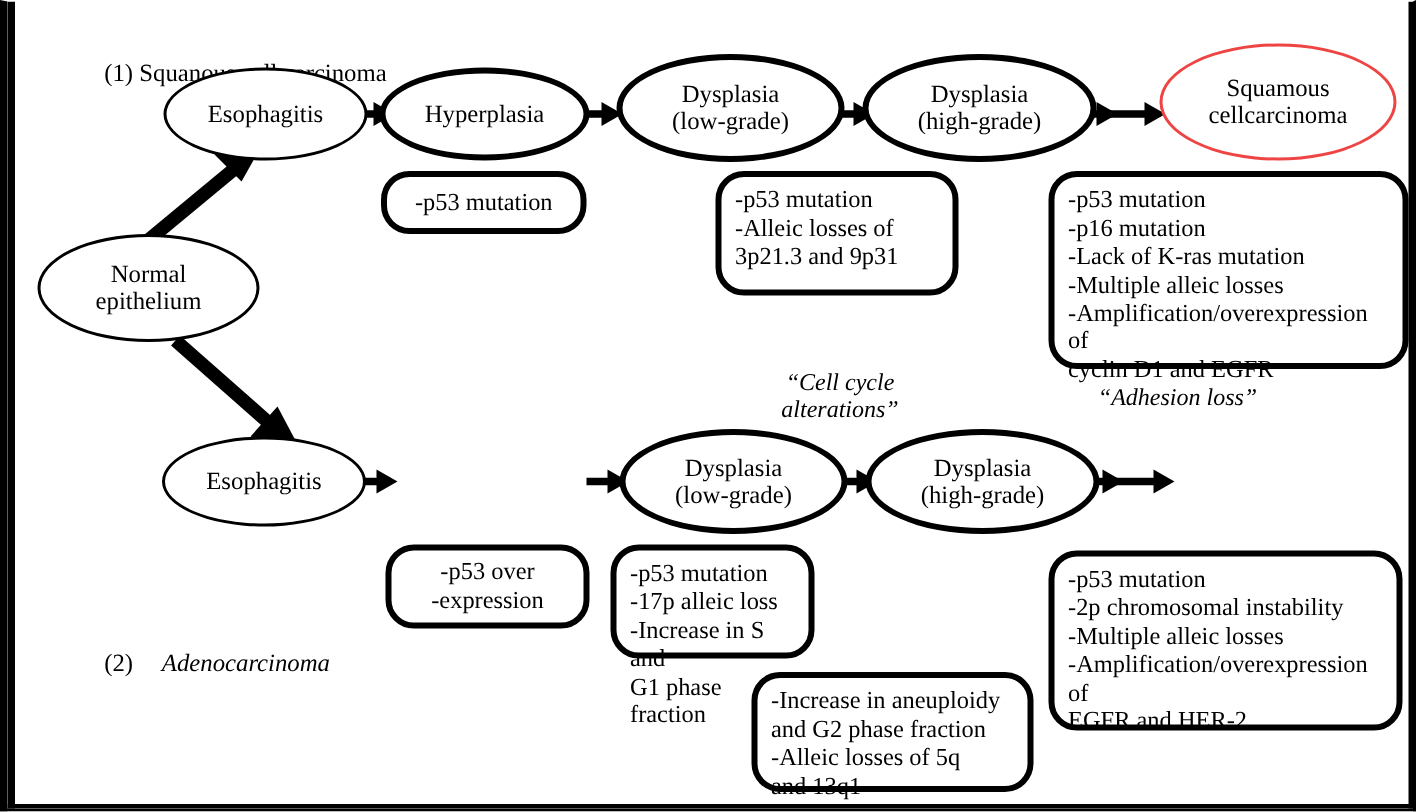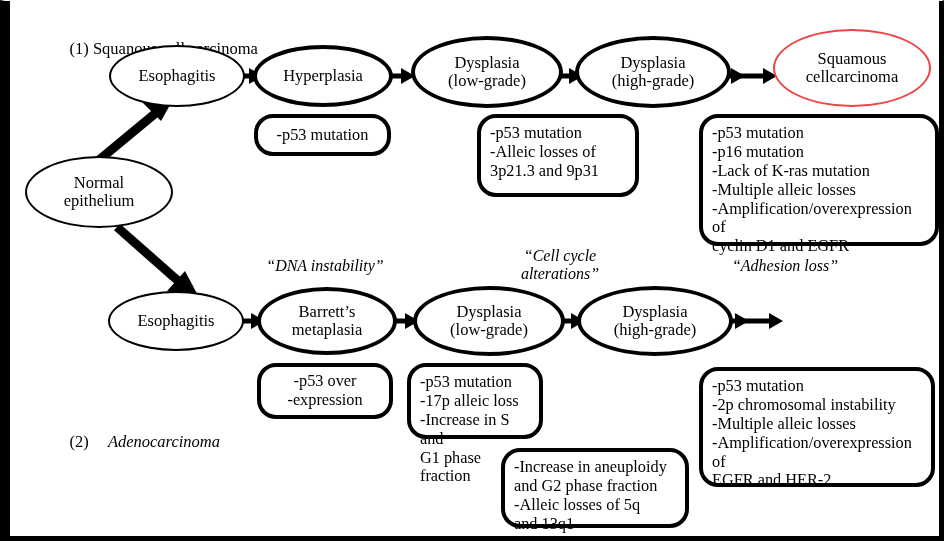--- a/index.html
+++ b/index.html
@@ -99,21 +99,20 @@
   <div class="frame-bottom"></div>
 
   <div class="lbl sec-title" style="left:48px;top:20px;">
     <span>(1) </span><span>Squanous cell carcinoma</span>
   </div>
 
   <div class="lbl sec-title" style="left:48px;top:413px;">
     <span>(2) </span><span class="ital">Adenocarcinoma</span>
   </div>
 
-  <div class="lbl quoted" style="left:240px;top:256px;width:160px;">“DNA instability”</div>
   <div class="lbl quoted" style="left:700px;top:256px;width:160px;">“Adhesion loss”</div>
   <div class="lbl quoted" style="left:490px;top:246px;width:130px;">“Cell cycle
 alterations”</div>
 
   <div class="node thin" style="left:20px;top:155px;width:148px;height:72px;">
     <div>
       <span>Normal</span>
       <span>epithelium</span>
     </div>
   </div>
@@ -191,26 +190,20 @@
 -Multiple alleic losses
 -Amplification/overexpression of
 cyclin D1 and EGFR</div>
 
   <div class="node thin" style="left:103px;top:290px;width:136px;height:60px;">
     <div>
         <span>Esophagitis</span>
       </div>
   </div>
 
-  <div class="node thick" style="left:252px;top:286px;width:140px;height:68px;">
-    <div>
-      <span>Barrett’s</span>
-      <span>metaplasia</span>
-    </div>
-  </div>
 
   <div class="node thick" style="left:408px;top:285px;width:152px;height:70px;">
     <div>
       <span>Dysplasia</span>
       <span>(low-grade)</span>
     </div>
   </div>
 
   <div class="node thick" style="left:572px;top:285px;width:156px;height:70px;">
     <div>

